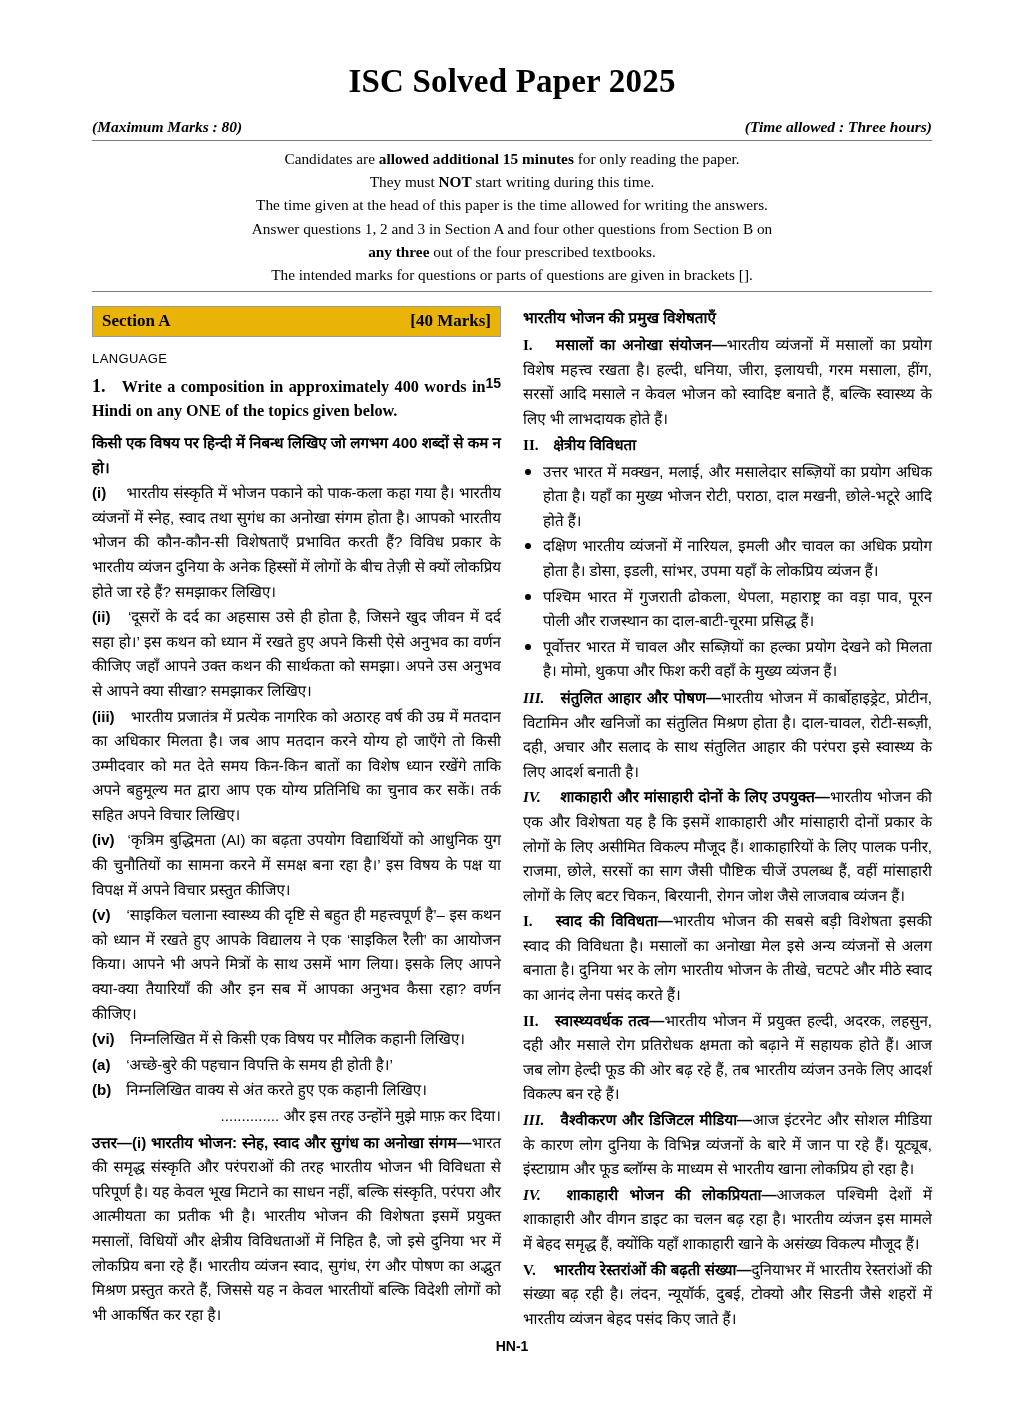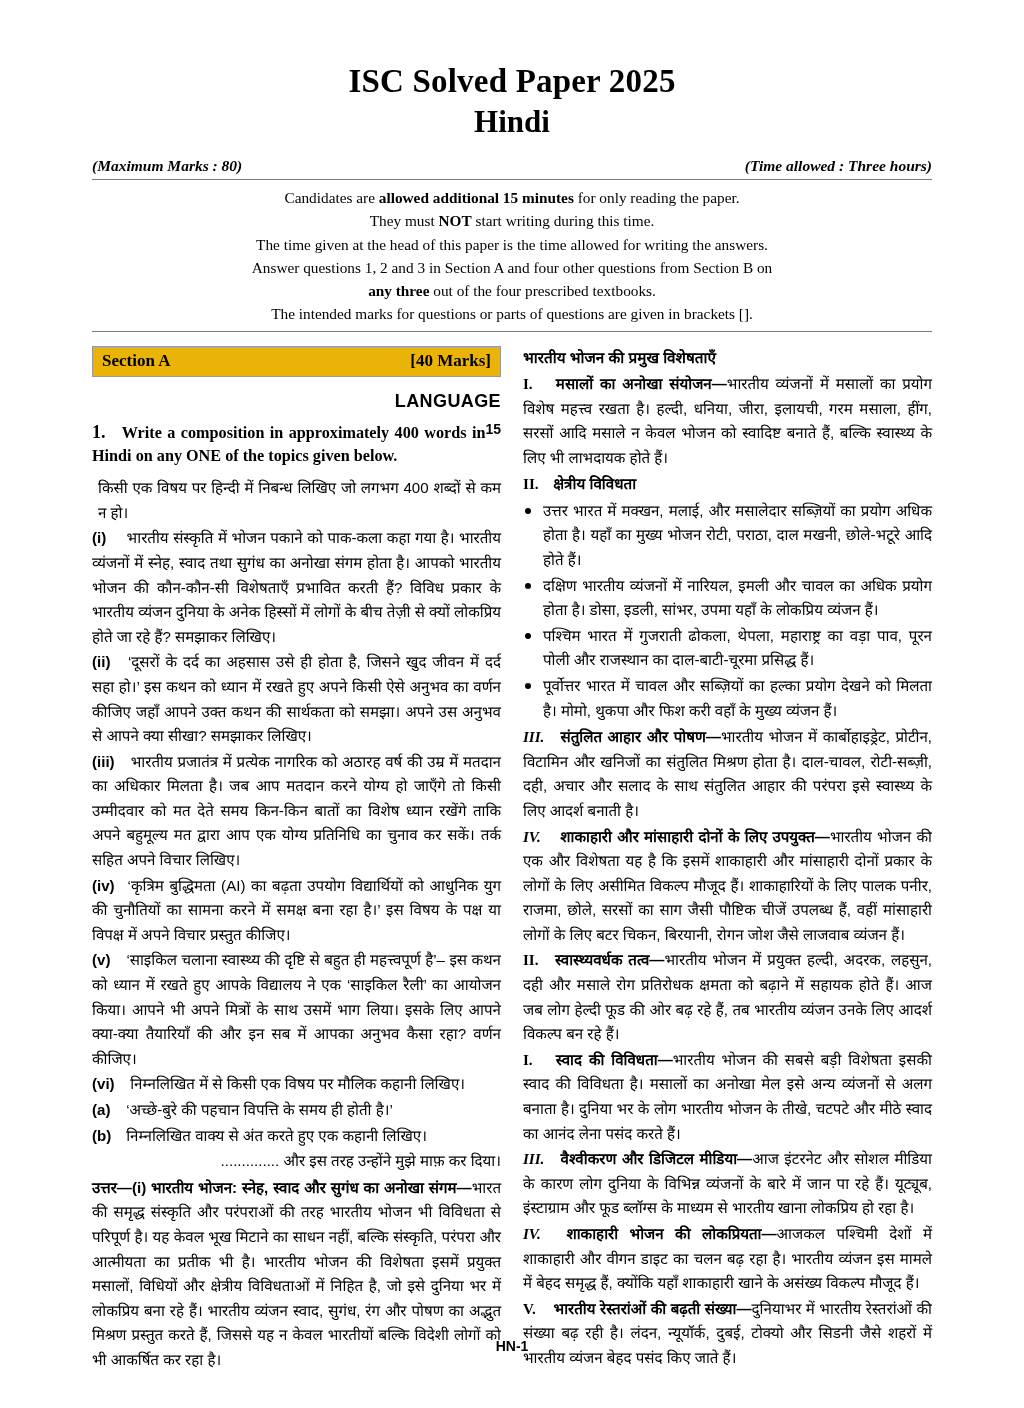--- a/index.html
+++ b/index.html
@@ -93,24 +93,24 @@
     justify-content: space-between;
     align-items: center;
     padding: 4px 9px 5px 9px;
     font-weight: bold;
     font-size: 17px;
     font-family: "Liberation Serif", "DejaVu Serif", serif;
     box-sizing: border-box;
   }
 
   .lang-heading {
-    text-align: right;
-    font-family: "Liberation Sans", "DejaVu Sans", sans-serif;
-    font-weight: bold;
-    font-size: 18px;
+    text-align: left;
+    font-family: "Liberation Sans", "DejaVu Sans", sans-serif;
+    font-weight: normal;
+    font-size: 13px;
     letter-spacing: 0.4px;
     margin: 14px 0 8px 0;
   }
 
   .q-intro {
     font-family: "Liberation Serif", "DejaVu Serif", serif;
     font-weight: bold;
     font-size: 16.2px;
     line-height: 1.42;
     text-align: justify;
@@ -126,21 +126,21 @@
   }
 
   .hi {
     font-family: "Liberation Sans", "DejaVu Sans", sans-serif;
     font-size: 15.1px;
     line-height: 1.63;
     text-align: justify;
     text-justify: inter-word;
     margin: 0 0 1px 0;
   }
-  .hi.bold { font-weight: normal; margin-left: 6px; }
+  .hi.bold { font-weight: bold; }
   .hi-item {
     font-family: "Liberation Sans", "DejaVu Sans", sans-serif;
     font-size: 15.1px;
     line-height: 1.63;
     text-align: justify;
     margin: 0 0 1px 0;
   }
   .hi-item .lbl {
     font-weight: bold;
     display: inline-block;
@@ -232,21 +232,20 @@
     font-size: 14px;
   }
 </style>
 </head>
 <body>
 
 <div class="page">
 
   <div class="header">
     <div class="doc-title">ISC Solved Paper 2025</div>
-    <div class="doc-subtitle">Hindi</div>
 
     <div class="marks-row">
       <span>(Maximum Marks : 80)</span>
       <span>(Time allowed : Three hours)</span>
     </div>
     <hr class="rule">
 
     <div class="instructions">
       <div>Candidates are <b>allowed additional 15 minutes</b> for only reading the paper.</div>
       <div>They must <b>NOT</b> start writing during this time.</div>
@@ -352,27 +351,27 @@
         <b><span>संतुलित आहार और पोषण</span><span>—</span></b><span>भारतीय भोजन में कार्बोहाइड्रेट, प्रोटीन, विटामिन और खनिजों का संतुलित मिश्रण होता है। दाल-चावल, रोटी-सब्ज़ी, दही, अचार और सलाद के साथ संतुलित आहार की परंपरा इसे स्वास्थ्य के लिए आदर्श बनाती है।</span>
       </div>
 
       <div class="r-point">
         <span class="rn w3">IV.</span>
         <b><span>शाकाहारी और मांसाहारी दोनों के लिए उपयुक्त</span><span>—</span></b><span>भारतीय भोजन की एक और विशेषता यह है कि इसमें शाकाहारी और मांसाहारी दोनों प्रकार के लोगों के लिए असीमित विकल्प मौजूद हैं। शाकाहारियों के लिए पालक पनीर, राजमा, छोले, सरसों का साग जैसी पौष्टिक चीजें उपलब्ध हैं, वहीं मांसाहारी लोगों के लिए बटर चिकन, बिरयानी, रोगन जोश जैसे लाजवाब व्यंजन हैं।</span>
       </div>
 
 
       <div class="r-point">
+        <span class="rn">I.</span>
+        <b><span>स्वाद की विविधता</span><span>—</span></b><span>भारतीय भोजन की सबसे बड़ी विशेषता इसकी स्वाद की विविधता है। मसालों का अनोखा मेल इसे अन्य व्यंजनों से अलग बनाता है। दुनिया भर के लोग भारतीय भोजन के तीखे, चटपटे और मीठे स्वाद का आनंद लेना पसंद करते हैं।</span>
+      </div>
+
+      <div class="r-point">
         <span class="rn">II.</span>
         <b><span>स्वास्थ्यवर्धक तत्व</span><span>—</span></b><span>भारतीय भोजन में प्रयुक्त हल्दी, अदरक, लहसुन, दही और मसाले रोग प्रतिरोधक क्षमता को बढ़ाने में सहायक होते हैं। आज जब लोग हेल्दी फूड की ओर बढ़ रहे हैं, तब भारतीय व्यंजन उनके लिए आदर्श विकल्प बन रहे हैं।</span>
-      </div>
-
-      <div class="r-point">
-        <span class="rn">I.</span>
-        <b><span>स्वाद की विविधता</span><span>—</span></b><span>भारतीय भोजन की सबसे बड़ी विशेषता इसकी स्वाद की विविधता है। मसालों का अनोखा मेल इसे अन्य व्यंजनों से अलग बनाता है। दुनिया भर के लोग भारतीय भोजन के तीखे, चटपटे और मीठे स्वाद का आनंद लेना पसंद करते हैं।</span>
       </div>
 
       <div class="r-point">
         <span class="rn w3">III.</span>
         <b><span>वैश्वीकरण और डिजिटल मीडिया</span><span>—</span></b><span>आज इंटरनेट और सोशल मीडिया के कारण लोग दुनिया के विभिन्न व्यंजनों के बारे में जान पा रहे हैं। यूट्यूब, इंस्टाग्राम और फूड ब्लॉग्स के माध्यम से भारतीय खाना लोकप्रिय हो रहा है।</span>
       </div>
 
       <div class="r-point">
         <span class="rn w3">IV.</span>
         <b><span>शाकाहारी भोजन की लोकप्रियता</span><span>—</span></b><span>आजकल पश्चिमी देशों में शाकाहारी और वीगन डाइट का चलन बढ़ रहा है। भारतीय व्यंजन इस मामले में बेहद समृद्ध हैं, क्योंकि यहाँ शाकाहारी खाने के असंख्य विकल्प मौजूद हैं।</span>

